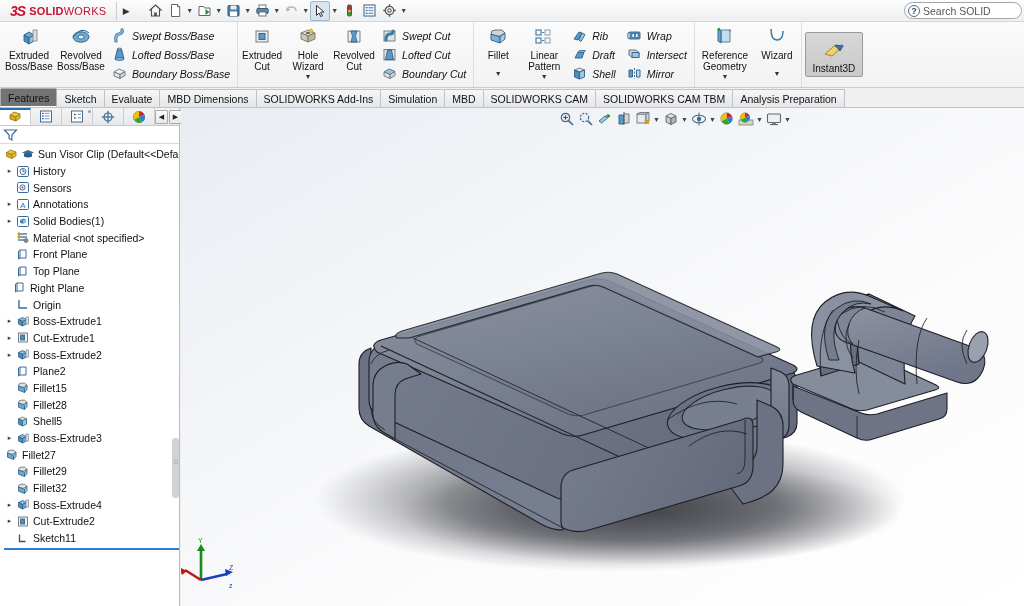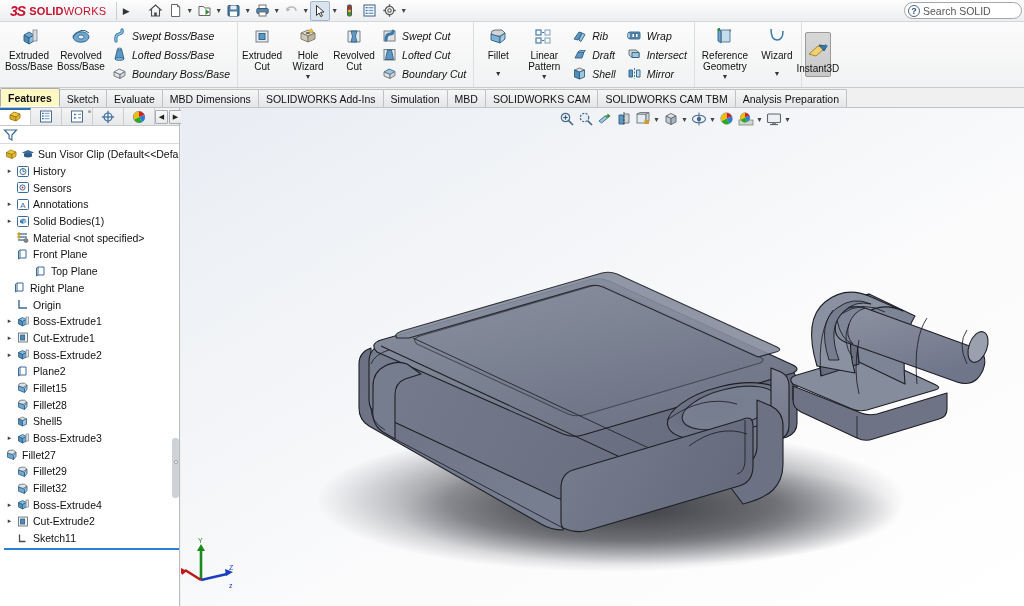--- a/index.html
+++ b/index.html
@@ -92,39 +92,39 @@
   .rcol { display: flex; flex-direction: column; justify-content: center; padding: 2px 2px; font-style: italic; }
   .rsmall {
     display: flex; align-items: center; gap: 4px; height: 19px;
     padding: 0 4px 0 2px;
   }
   .rsmall .ic { width: 17px; height: 17px; display: flex; align-items: center; justify-content: center; }
   .rsmall .lbl { font-size: 10.5px; color: #111; white-space: nowrap; }
   .rbig.instant {
     background: linear-gradient(#d7d7d7,#c9c9c9);
     border: 1px solid #9a9a9a; border-radius: 2px;
-    margin: 10px 2px; width: 26px; justify-content: center;
+    margin: 10px 2px; width: 58px; justify-content: center;
   }
 
   
   .tabstrip {
     position: absolute; left: 0; top: 88px; width: 1024px; height: 20px;
     background: #f0f0f0; display: flex; align-items: flex-end;
     border-bottom: 1px solid #c0c3c7;
   }
   .tab {
     height: 18px; padding: 0 7px; display: flex; align-items: center;
     font-size: 10.5px; color: #111;
     background: linear-gradient(#f6f6f6,#e4e6e8);
     border: 1px solid #bfc2c6; border-bottom: none;
     border-radius: 2px 2px 0 0;
     margin-right: -1px;
   }
   .tab.active {
-    background: #fef9c3; height: 19px; font-weight: bold;
+    background: #737373; height: 19px; font-weight: normal;
     border-color: #aaadb1; border-bottom: 1px solid #fff;
     position: relative; z-index: 3;
   }
 
   
   .leftpanel {
     position: absolute; left: 0; top: 108px; width: 180px; height: 498px;
     background: #fff; border-right: 1px solid #b9bcc0;
     display: flex; flex-direction: column;
   }
@@ -726,21 +726,21 @@
       <div class="tnode" style="padding-left:15px">
         <div class="ic">
           <svg width="14" height="13" viewBox="0 0 14 13">
               <path d="M4 2 h6 v8 h-6 z" fill="none" stroke="#3a6b9a" stroke-width="1"></path>
               <path d="M4 2 l-1.5 1 v8 l1.5-1" fill="none" stroke="#3a6b9a" stroke-width="1"></path>
             </svg>
         </div>
         <div class="lbl">Front Plane</div>
       </div>
 
-      <div class="tnode" style="padding-left:33px">
+      <div class="tnode" style="padding-left:15px">
         <div class="ic">
           <svg width="14" height="13" viewBox="0 0 14 13">
               <path d="M4 2 h6 v8 h-6 z" fill="none" stroke="#3a6b9a" stroke-width="1"></path>
               <path d="M4 2 l-1.5 1 v8 l1.5-1" fill="none" stroke="#3a6b9a" stroke-width="1"></path>
             </svg>
         </div>
         <div class="lbl">Top Plane</div>
       </div>
 
       <div class="tnode" style="padding-left:12px">

